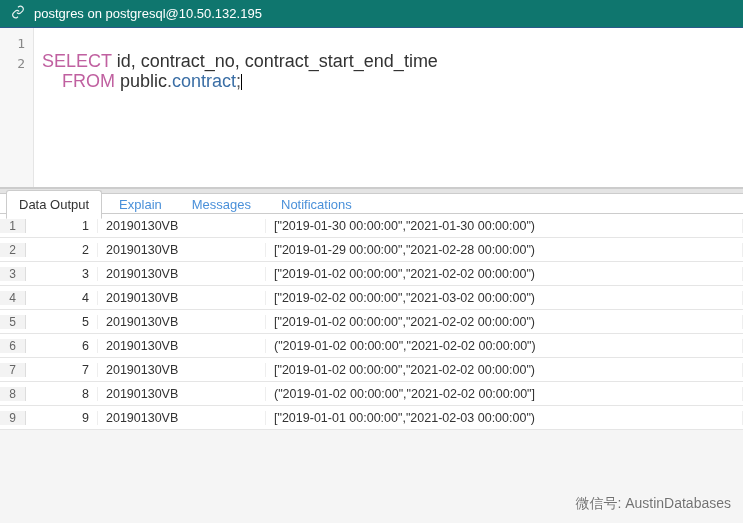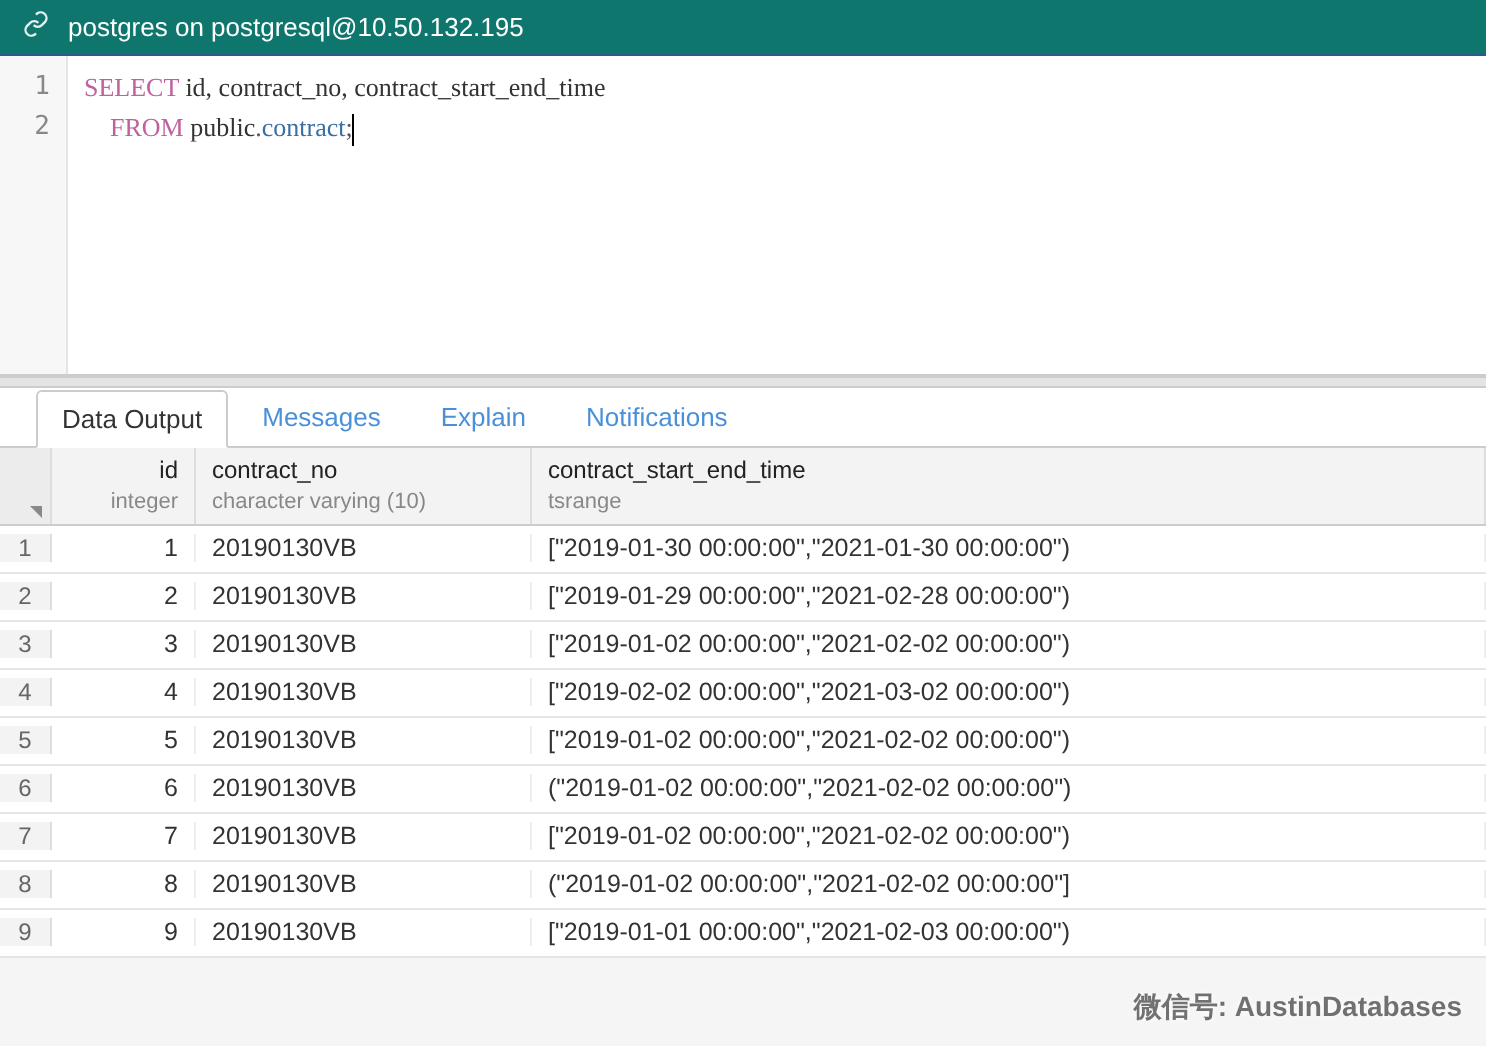--- a/index.html
+++ b/index.html
@@ -2,44 +2,44 @@
 <html><head>
 <meta charset="utf-8">
 <style>
 * { box-sizing: border-box; margin: 0; padding: 0; }
 body { font-family: -apple-system, "Segoe UI", Arial, sans-serif; font-size: 13px; background: #f5f5f5; width: 743px; height: 523px; overflow: hidden; position: relative; }
 .conn-bar { background: #0f766e; color: #fff; height: 28px; display: flex; align-items: center; padding: 0 8px; border-bottom: 1px solid #2a5a8a; }
 .conn-bar .link-icon { width: 20px; text-align: center; margin-right: 6px; opacity: 0.9; }
 .conn-bar .title { font-size: 13px; }
 .editor { background: #fff; height: 160px; display: flex; border-bottom: 1px solid #ccc; }
 .gutter { width: 34px; background: #f7f7f7; border-right: 1px solid #e5e5e5; text-align: right; padding: 6px 8px 0 0; color: #888; font-family: Consolas, monospace; font-size: 13px; line-height: 20px; }
-.code { flex: 1; padding: 6px 8px 0 8px; font-family: Liberation Serif, serif; font-size: 13px; line-height: 20px; white-space: pre; color: #333; position: relative; }
+.code { flex: 1; padding: 23px 8px 0 8px; font-family: Liberation Sans, sans-serif; font-size: 18px; line-height: 20px; white-space: pre; color: #333; position: relative; }
 .kw { color: #c060a0; }
 .ident { color: #3a6ea5; }
 .punct { color: #555; }
 .caret { display:inline-block; width:1px; height:16px; background:#000; vertical-align:middle; }
 .splitter { height: 6px; background: #e4e4e4; border-top: 1px solid #ccc; border-bottom: 1px solid #ccc; }
-.tab-bar { background: #fff; display: flex; align-items: flex-start; height: 30px; padding: 0 18px; border-bottom: 1px solid #ccc; }
+.tab-bar { background: #fff; display: flex; align-items: center; height: 20px; padding: 0 6px; border-bottom: 1px solid #ccc; }
 .tab { padding: 6px 12px 6px; font-size: 13px; color: #4a90d9; cursor: pointer; border: 1px solid transparent; border-bottom: none; margin-right: 4px; }
 .tab.active { color: #333; background: #fff; border: 1px solid #ccc; border-bottom: 1px solid #fff; position: relative; top: 1px; border-radius: 3px 3px 0 0; }
 .grid { background: #fff; }
 .grid-header { display: flex; background: #f3f3f3; border-bottom: 1px solid #ccc; font-size: 12px; color: #555; }
 .hcell { padding: 4px 8px; border-right: 1px solid #ddd; line-height: 1.3; }
 .rownum-h { width: 26px; background: #ececec; position: relative; }
 .rownum-h::after { content:""; position:absolute; right:4px; bottom:3px; width:0; height:0; border-left:6px solid transparent; border-top:6px solid #888; }
 .col-id { width: 72px; text-align: right; }
 .col-cn { width: 168px; }
 .col-ts { flex: 1; }
 .headline { color: #222; }
 .subline { color: #888; font-size: 11px; }
 .grid-body .row { display: flex; border-bottom: 1px solid #e5e5e5; height: 24px; align-items: center; font-size: 12.5px; color: #333; }
 .rownum { width: 26px; background: #f3f3f3; border-right: 1px solid #ddd; text-align: center; color: #666; font-size: 12px; padding: 0; }
 .cell { padding: 0 8px; border-right: 1px solid #eee; overflow: hidden; white-space: nowrap; }
 .cell.col-id { text-align: right; }
-.watermark { position: absolute; right: 12px; bottom: 10px; color: rgba(0,0,0,0.55); font-size: 14px; font-weight: 700; pointer-events: none; text-shadow: 0 0 3px #fff; }
+.watermark { position: absolute; right: 12px; bottom: 10px; color: rgba(0,0,0,0.55); font-size: 14px; font-weight: 400; pointer-events: none; text-shadow: 0 0 3px #fff; }
 </style>
 </head>
 <body>
 
 <div class="conn-bar">
   <span class="link-icon">
     <svg width="14" height="14" viewBox="0 0 24 24" fill="none" stroke="#fff" stroke-width="2">
         <path d="M10 13a5 5 0 0 0 7 0l3-3a5 5 0 0 0-7-7l-1 1"></path>
         <path d="M14 11a5 5 0 0 0-7 0l-3 3a5 5 0 0 0 7 7l1-1"></path>
       </svg>
@@ -53,41 +53,26 @@
     <div>2</div>
   </div>
   <div class="code"><span class="kw">SELECT</span><span> id, contract_no, contract_start_end_time</span>
 <span>    </span><span class="kw">FROM</span><span> public</span><span class="punct">.</span><span class="ident">contract</span><span class="punct">;</span><span class="caret"></span></div>
 </div>
 
 <div class="splitter"></div>
 
 <div class="tab-bar">
   <div class="tab active">Data Output</div>
+  <div class="tab">Explain</div>
   <div class="tab">Messages</div>
-  <div class="tab">Explain</div>
   <div class="tab">Notifications</div>
 </div>
 
 <div class="grid">
-  <div class="grid-header">
-    <div class="hcell rownum-h"></div>
-    <div class="hcell col-id">
-      <div class="headline">id</div>
-      <div class="subline">integer</div>
-    </div>
-    <div class="hcell col-cn">
-      <div class="headline">contract_no</div>
-      <div class="subline">character varying (10)</div>
-    </div>
-    <div class="hcell col-ts">
-      <div class="headline">contract_start_end_time</div>
-      <div class="subline">tsrange</div>
-    </div>
-  </div>
   <div class="grid-body" id="grid-body">
       <div class="row">
         <div class="rownum">1</div>
         <div class="cell col-id">1</div>
         <div class="cell col-cn">20190130VB</div>
         <div class="cell col-ts">["2019-01-30 00:00:00","2021-01-30 00:00:00")</div>
       </div>
       <div class="row">
         <div class="rownum">2</div>
         <div class="cell col-id">2</div>

